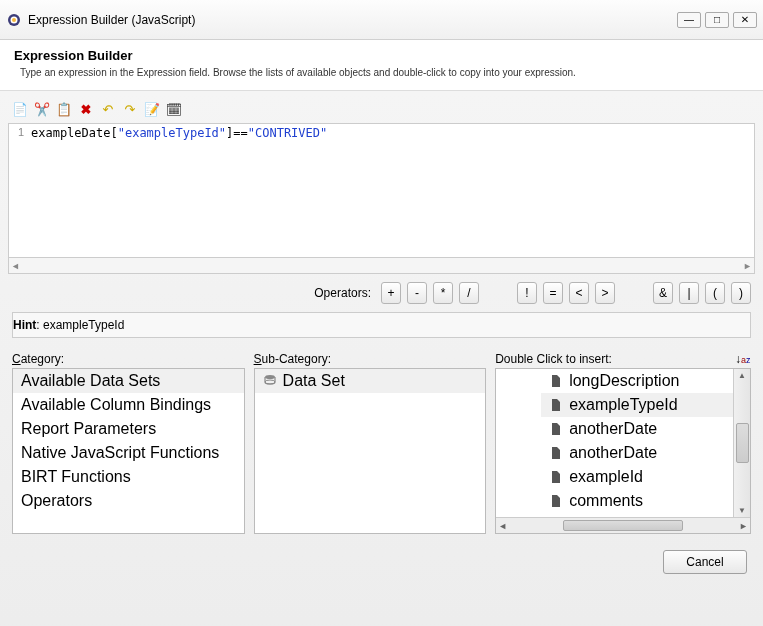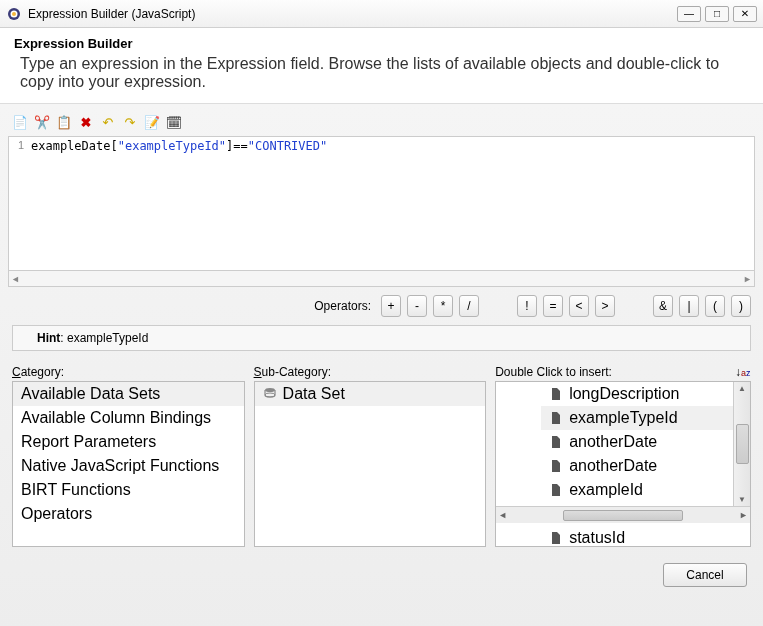--- a/index.html
+++ b/index.html
@@ -1,51 +1,51 @@
 <!DOCTYPE html>
 <html><head>
 <meta charset="utf-8">
 <style>
 * { box-sizing: border-box; margin: 0; padding: 0; }
 body { font-family: "Segoe UI", Tahoma, sans-serif; font-size: 12px; color: #000; background: #fff; width: 763px; height: 626px; overflow: hidden; }
-.titlebar { height: 28px; background: linear-gradient(#fdfdfd, #f0f0f0); border-bottom: 1px solid #d0d0d0; display: flex; align-items: center; padding: 0 6px; }
+.titlebar { height: 40px; background: linear-gradient(#fdfdfd, #f0f0f0); border-bottom: 1px solid #d0d0d0; display: flex; align-items: center; padding: 0 6px; }
 .titlebar .icon { width: 16px; height: 16px; margin-right: 6px; }
 .titlebar .title { flex: 1; font-size: 12px; }
 .titlebar .winbtn { width: 24px; height: 16px; border: 1px solid #aaa; border-radius: 2px; margin-left: 4px; display: flex; align-items: center; justify-content: center; background: #f8f8f8; font-size: 10px; }
 .header { padding: 8px 14px 12px; border-bottom: 1px solid #ddd; background: #fff; }
 .header h1 { font-size: 13px; font-weight: bold; margin-bottom: 4px; }
-.header p { font-size: 16px; color: #333; padding-left: 6px; }
+.header p { font-size: 10px; color: #333; padding-left: 6px; }
 .content { padding: 8px; background: linear-gradient(#f5f5f5,#ececec); height: calc(626px - 30px); }
 .toolbar { display: flex; gap: 6px; padding: 2px 4px 6px; }
 .tbicon { width: 16px; height: 16px; display: flex; align-items: center; justify-content: center; font-size: 13px; }
 .editor { background: #fff; border: 1px solid #ccc; height: 135px; position: relative; }
 .editor .gutter { position: absolute; left: 0; top: 0; width: 18px; text-align: right; color: #888; font-size: 11px; padding: 2px 3px 0 0; }
 .editor .code { padding: 2px 2px 2px 22px; font-family: Consolas, monospace; font-size: 12px; }
 .code .kw { color: #000; }
 .code .str { color: #2040d0; }
 .hscroll { height: 16px; background: #f5f5f5; border: 1px solid #ccc; border-top: none; display: flex; align-items: center; justify-content: space-between; padding: 0 2px; color: #888; font-size: 9px; }
 .ops-row { display: flex; align-items: center; gap: 6px; padding: 8px 4px; justify-content: flex-end; }
 .ops-row .label { margin-right: 4px; }
 .opbtn { min-width: 20px; height: 22px; border: 1px solid #b5b5b5; border-radius: 3px; background: linear-gradient(#fff,#e9e9e9); display: flex; align-items: center; justify-content: center; font-size: 12px; padding: 0 5px; }
 .opgap { width: 26px; }
-.hint { border: 1px solid #ccc; background: #f8f8f8; padding: 5px 24px; margin: 0 4px; font-size: 12px; }
+.hint { border: 1px solid #ccc; background: #f8f8f8; padding: 5px 0; margin: 0 4px; font-size: 12px; }
 .hint b { font-weight: bold; }
 .cols { display: flex; gap: 9px; padding: 14px 4px 4px; }
 .col { flex: 1; display: flex; flex-direction: column; }
 .col .colheader { font-size: 12px; margin-bottom: 2px; text-decoration: underline; text-decoration-color: transparent; }
 .col .colheader .u { text-decoration: underline; }
 .col .listbox { border: 1px solid #bbb; background: #fff; height: 166px; overflow: hidden; position: relative; }
 .listitem { padding: 3px 8px; display: flex; align-items: center; gap: 6px; font-size: 16px; }
 .listitem.selected { background: #f0f0f0; }
 .listitem .liicon { width: 14px; height: 14px; display: inline-block; }
 .col3 { flex: 1.1; }
 .col3 .listbox { display: flex; flex-direction: column; }
 .vscroll { width: 17px; background: linear-gradient(to right,#f0f0f0,#e5e5e5); border-left: 1px solid #ccc; display: flex; flex-direction: column; align-items: center; justify-content: space-between; padding: 2px 0; font-size: 8px; color: #666; }
 .vscroll .thumb { width: 13px; height: 40px; background: linear-gradient(#ddd,#ccc); border: 1px solid #aaa; border-radius: 2px; }
-.col3 .listbox-inner { display: flex; height: 124px; padding-left: 45px; }
+.col3 .listbox-inner { display: flex; height: 148px; padding-left: 45px; }
 .col3 .items-col { flex: 1; }
 .hscroll2 { height: 17px; border-top: 1px solid #ccc; background: #ededed; display: flex; align-items: center; justify-content: space-between; padding: 0 2px; font-size: 9px; color: #666; position: relative; }
 .hscroll2 .thumbh { width: 120px; height: 11px; background: linear-gradient(#ddd,#ccc); border: 1px solid #aaa; border-radius: 2px; margin: 0 auto; }
 .colhead-row { display: flex; align-items: flex-end; justify-content: space-between; }
 .sort-icon { width: 16px; height: 16px; font-size: 12px; }
 .buttons { display: flex; justify-content: flex-end; gap: 8px; padding: 12px 8px 0 0; }
 .btn { min-width: 84px; height: 24px; border: 1px solid #a0a0a0; border-radius: 3px; background: linear-gradient(#fdfdfd,#e8e8e8); display: flex; align-items: center; justify-content: center; font-size: 12px; }
 .btn.primary { border: 1px solid #3c7fb1; box-shadow: 0 0 0 1px #a6d1ec inset; }
 .pageicon { fill: #555; }
 </style>

